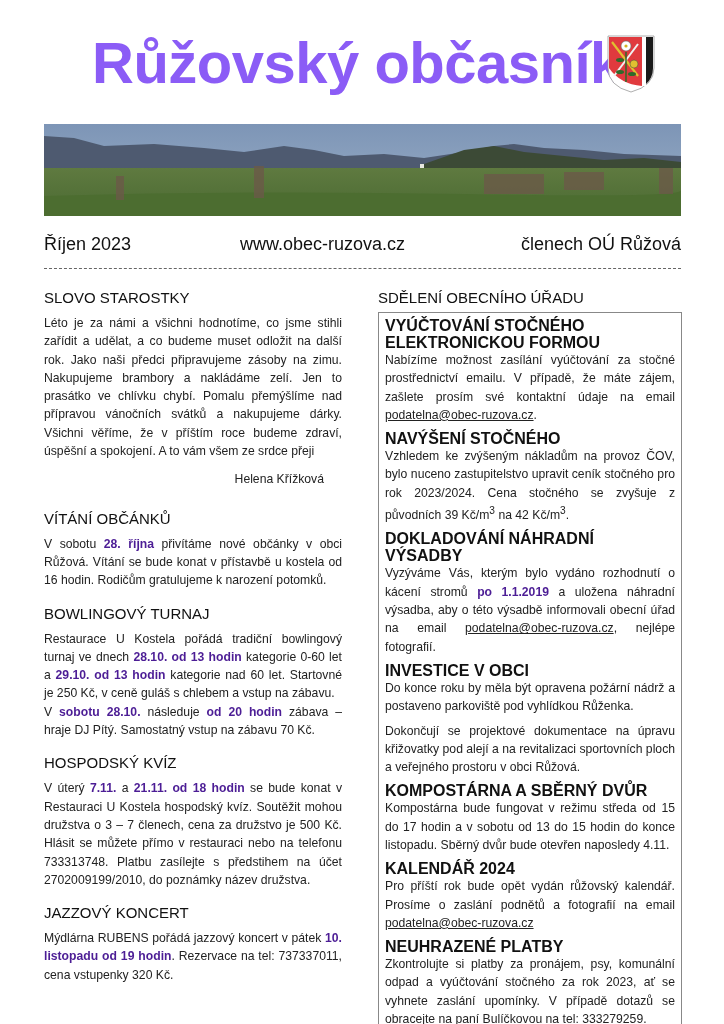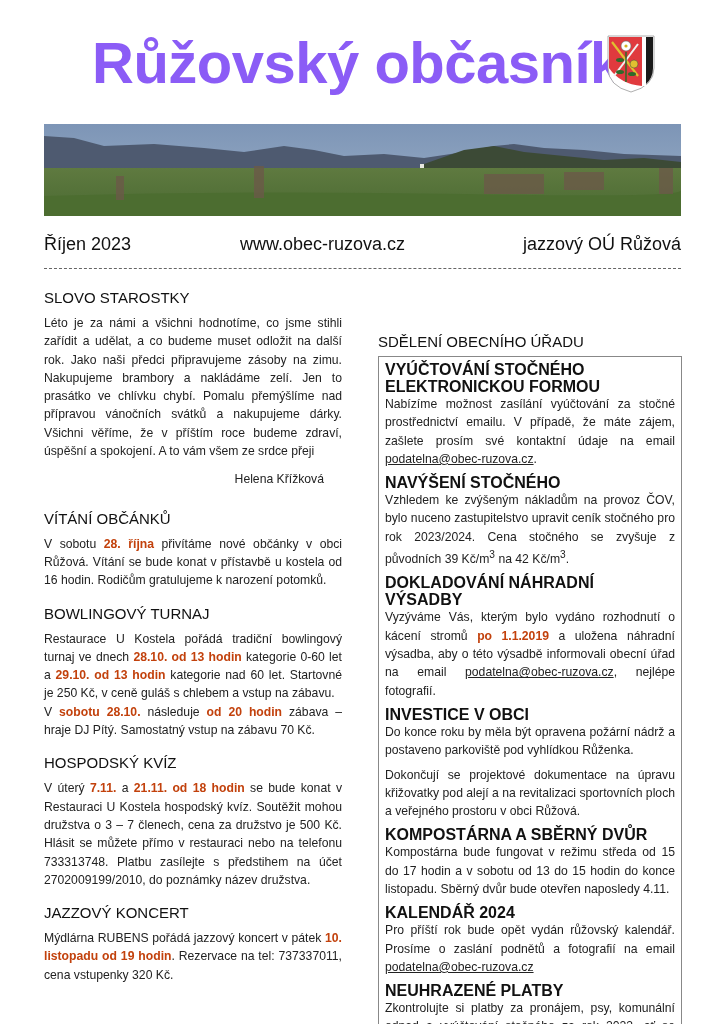--- a/index.html
+++ b/index.html
@@ -18,21 +18,21 @@
   .issue-line .mid { position: absolute; left: 196px; top: 0; }
   .issue-line .right { position: absolute; right: 0; top: 0; }
   .dash-sep { position: absolute; left: 44px; top: 268px; width: 637px; height: 0; border-top: 1px dashed #666; }
 
   .col { position: absolute; top: 288px; font-size: 12.2px; line-height: 18.3px; color: #222; }
   .col-left { left: 44px; width: 298px; }
   .col-right { left: 378px; width: 304px; }
 
   .sec-title { font-size: 15px; font-weight: normal; color: #111; margin-bottom: 6px; line-height: 20px; }
   .para { text-align: justify; }
-  .para b { font-weight: bold; color: #c2410c; }
+  .para b { font-weight: bold; color: #4c1d95; }
   .sig { text-align: right; margin-top: 10px; padding-right: 18px; }
   .block { margin-bottom: 14px; }
 
   .office-box { border: 1px solid #888; padding: 4px 6px 6px 6px; margin-top: 4px; }
   .sub { margin-bottom: 6px; }
   .sub-title { font-size: 16px; font-weight: bold; color: #111; line-height: 17px; }
   .sub .para { line-height: 18.3px; }
   .sub .gap { height: 6px; }
   a.email { color: #222; text-decoration: underline; }
 </style>
@@ -84,21 +84,21 @@
       <rect x="440" y="50" width="60" height="20"></rect>
       <rect x="520" y="48" width="40" height="18"></rect>
       <rect x="615" y="44" width="14" height="26"></rect>
     </g>
   </svg>
 </div>
 
 <div class="issue-line">
   <span class="left">Říjen 2023</span>
   <span class="mid">www.obec-ruzova.cz</span>
-  <span class="right">jazzový OÚ Růžová</span>
+  <span class="right">členech OÚ Růžová</span>
 </div>
 <div class="dash-sep"></div>
 
 <div class="col col-left">
 
   <div class="block">
     <div class="sec-title">SLOVO STAROSTKY</div>
     <div class="para">Léto je za námi a všichni hodnotíme, co jsme stihli zařídit a udělat, a co  budeme muset odložit na další rok. Jako naši předci připravujeme zásoby na zimu. Nakupujeme brambory a nakládáme zelí. Jen to prasátko ve chlívku chybí. Pomalu přemýšlíme nad přípravou vánočních svátků a nakupujeme dárky. Všichni věříme, že v příštím roce budeme zdraví, úspěšní a spokojení. A to vám všem ze srdce přeji</div>
     <div class="sig">Helena Křížková</div>
   </div>
@@ -119,21 +119,21 @@
     <div class="para"><span>V úterý </span><b>7.11.</b><span> a </span><b>21.11. od 18 hodin</b><span> se bude konat v Restauraci U Kostela hospodský kvíz. Soutěžit mohou družstva o 3 – 7 členech, cena za družstvo je 500 Kč. Hlásit se můžete přímo v restauraci nebo na telefonu 733313748. Platbu zasílejte s předstihem na účet 2702009199/2010, do poznámky název družstva.</span></div>
   </div>
 
   <div class="block">
     <div class="sec-title">JAZZOVÝ KONCERT</div>
     <div class="para"><span>Mýdlárna RUBENS pořádá jazzový koncert v pátek </span><b>10. listopadu od 19 hodin</b><span>. Rezervace na tel: 737337011, cena vstupenky 320 Kč.</span></div>
   </div>
 </div>
 
 <div class="col col-right">
-  <div class="sec-title" style="margin-bottom:4px;margin-top:44px;">SDĚLENÍ OBECNÍHO ÚŘADU</div>
+  <div class="sec-title" style="margin-bottom:4px;">SDĚLENÍ OBECNÍHO ÚŘADU</div>
 
   <div class="office-box">
 
     <div class="sub">
       <div class="sub-title">VYÚČTOVÁNÍ STOČNÉHO ELEKTRONICKOU FORMOU</div>
       <div class="para"><span>Nabízíme možnost zasílání vyúčtování za stočné prostřednictví emailu. V případě, že máte zájem, zašlete prosím své kontaktní údaje na email </span><a class="email">podatelna@obec-ruzova.cz</a><span>.</span></div>
     </div>
 
     <div class="sub">
       <div class="sub-title">NAVÝŠENÍ STOČNÉHO</div>

